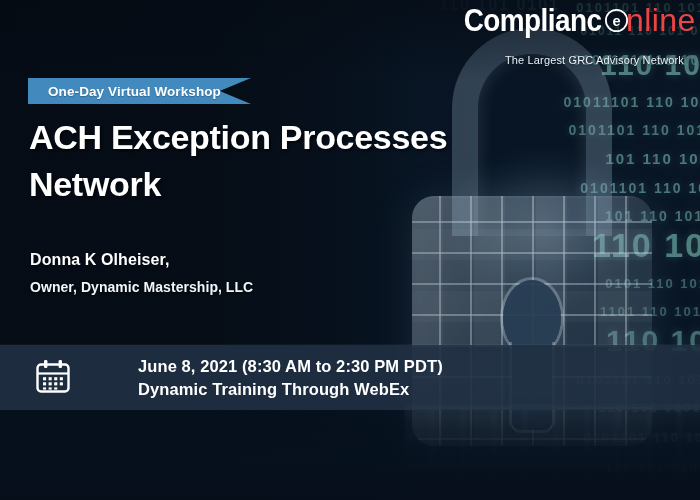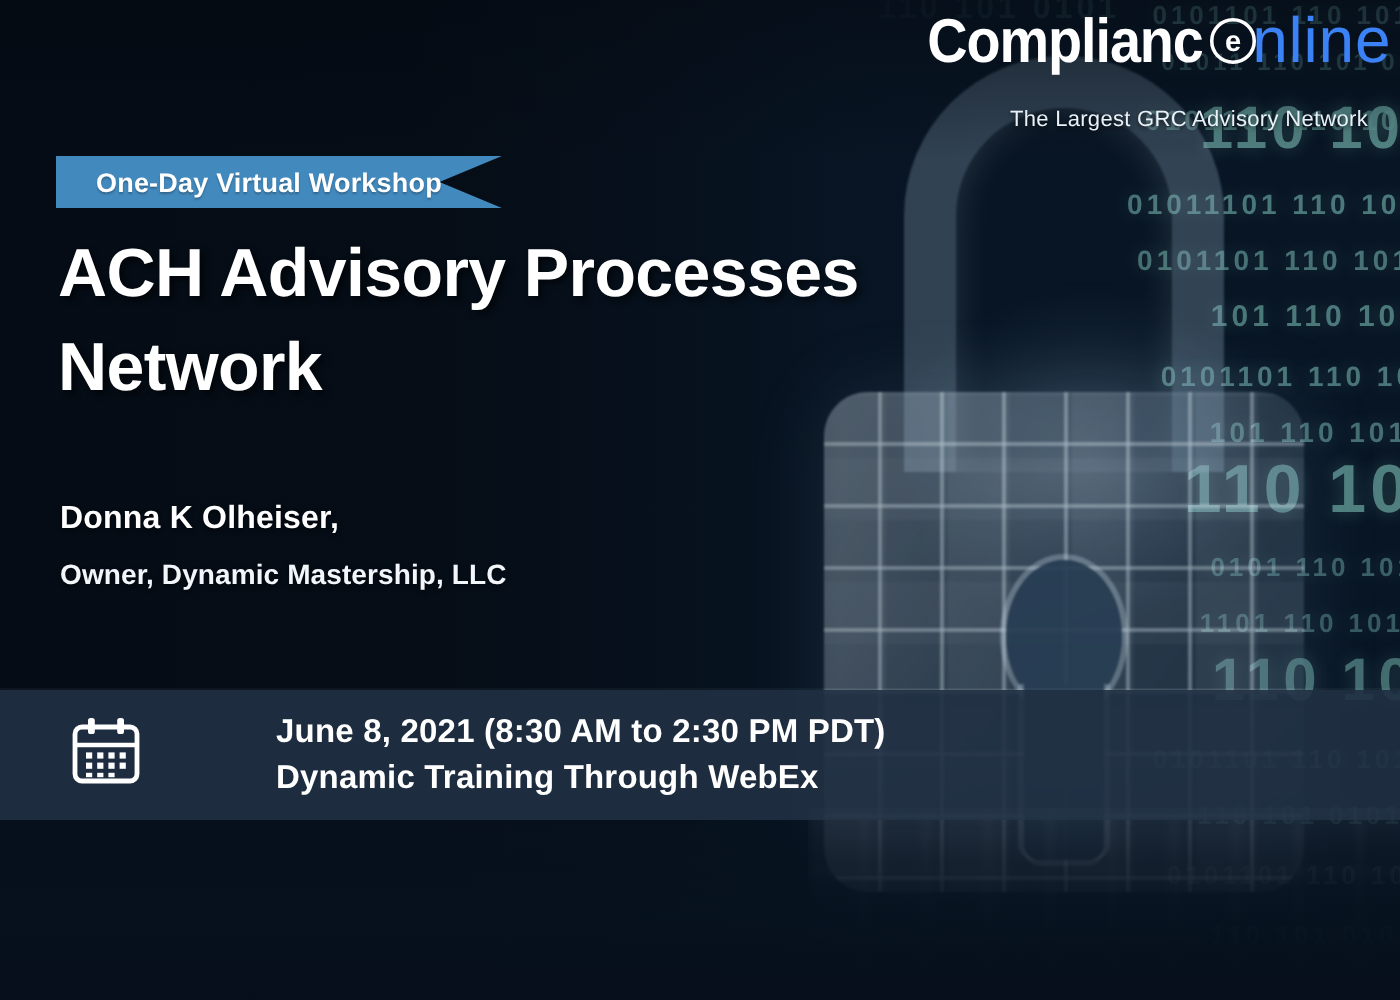--- a/index.html
+++ b/index.html
@@ -200,21 +200,21 @@
     width: 25px;
     height: 25px;
     margin: 0 -3px 0 -5px;
     align-self: center;
   }
   .logo-emark svg { display:block; }
   .logo-thin {
     font-family: "Liberation Sans", sans-serif;
     font-weight: 300;
     font-size: 32px;
-    color: #3b82f6;
+    color: #ef4444;
     letter-spacing: 0.4px;
   }
   .logo-tag {
     margin-top: 18px;
     font-family: "Liberation Sans", sans-serif;
     font-size: 11px;
     font-weight: 400;
     color: #e9f1f8;
     letter-spacing: 0.15px;
     text-align: right;
@@ -371,21 +371,21 @@
       <span class="logo-thin">nline</span>
     </div>
     <div class="logo-tag">The Largest GRC Advisory Network</div>
   </div>
 
   <div class="badge">
     <span>One-Day Virtual Workshop</span>
   </div>
 
   <div class="title">
-    <div>ACH Advisory Processes</div>
+    <div>ACH Exception Processes</div>
     <div>Network</div>
   </div>
 
   <div class="speaker">
     <div class="speaker-name">Donna K Olheiser,</div>
     <div class="speaker-role">Owner, Dynamic Mastership, LLC</div>
   </div>
 
   <div class="datebar">
     <span class="cal-icon">

